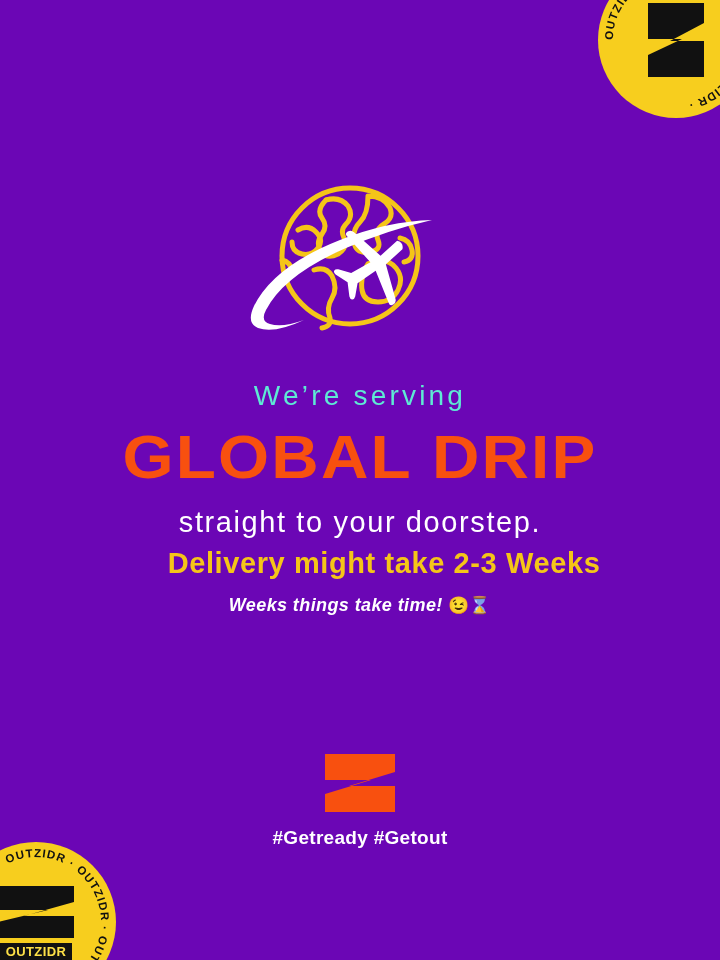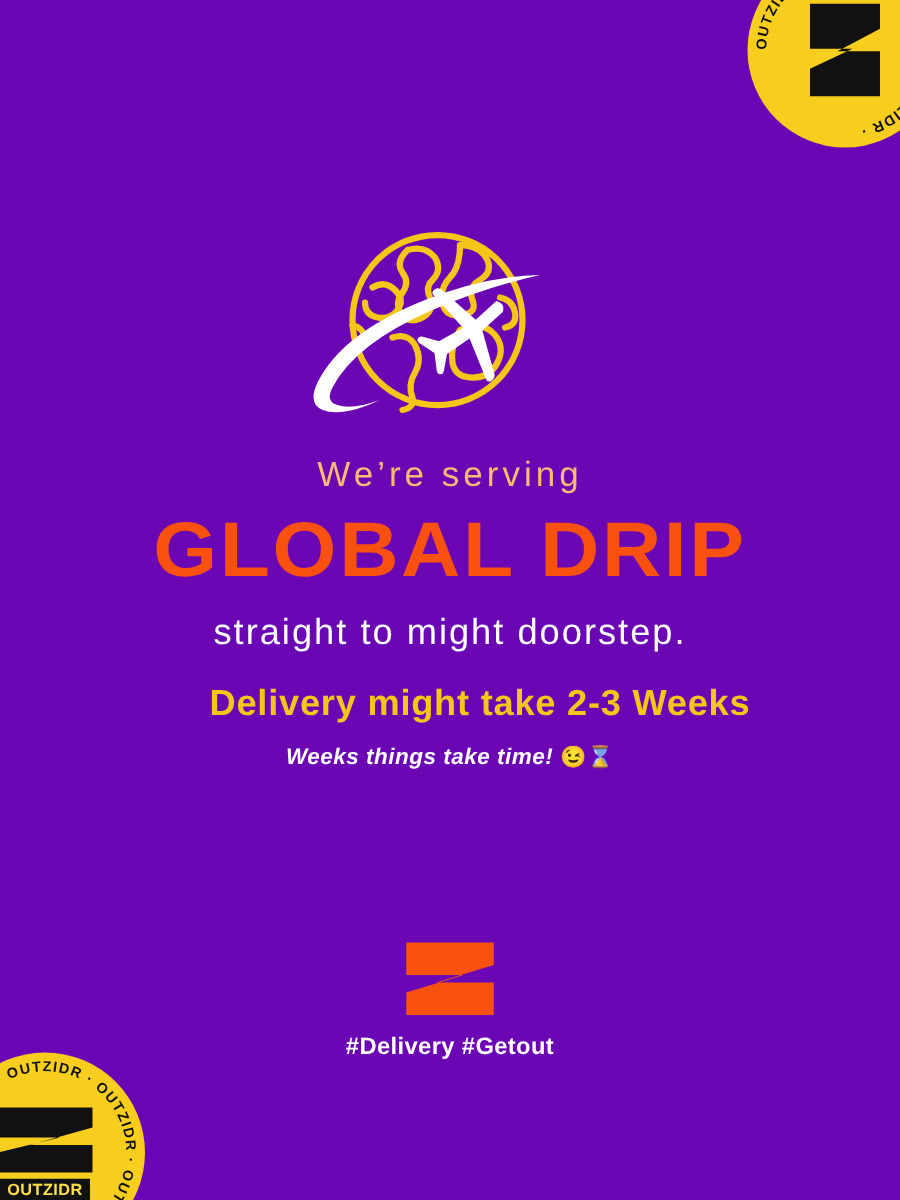--- a/index.html
+++ b/index.html
@@ -81,26 +81,26 @@
 
   
   #copy-block {
     position: absolute;
     left: 0;
     right: 0;
     top: 366px;
     text-align: center;
   }
   #headline-kicker {
-    color: #fdba74;
+    color: #5eead4;
     font-size: 28px;
     font-weight: 400;
     letter-spacing: 3.2px;
     line-height: 1;
-    margin: 0;
+    margin: 16px;
   }
   #headline-main {
     color: #F8500F;
     font-size: 62px;
     font-weight: 700;
     letter-spacing: 2px;
     line-height: 1;
     margin: 16px 0 0 0;
     transform: scaleX(1.06);
     font-stretch: condensed;
@@ -204,36 +204,36 @@
     <path d="M14 128 q20 -40 86 -66 q48 -19 92 -20 q-44 10 -86 28 q-62 27 -80 62 q-6 11 4 14 q12 4 34 -4 q-30 14 -46 8 q-12 -5 -4 -22 z" fill="#FFFFFF"></path>
 
     <g transform="translate(152 66) rotate(-32)" fill="#FFFFFF">
       <path d="M0 -6 q5 -5 10 0 l4 22 l34 10 q4 1 4 5 q0 4 -4 3 l-34 -6 l1 22 l10 9 q2 2 1 4 q-1 2 -4 1 l-13 -6 l-13 6 q-3 1 -4 -1 q-1 -2 1 -4 l10 -9 l1 -22 l-34 6 q-4 1 -4 -3 q0 -4 4 -5 l34 -10 z" transform="rotate(90)"></path>
     </g>
   </svg>
 
   <div id="copy-block">
     <p id="headline-kicker">We’re serving</p>
     <p id="headline-main">GLOBAL DRIP</p>
-    <p id="headline-sub">straight to might doorstep.</p>
+    <p id="headline-sub">straight to your doorstep.</p>
   </div>
 
   <div id="delivery-block">
     <p id="delivery-headline">Delivery might take 2-3 Weeks</p>
     <p id="delivery-note">
       <span>Weeks things take time!</span>
       <span class="emoji">😉</span><span class="emoji">⌛</span>
     </p>
   </div>
 
   <div id="footer-block">
     <svg id="brand-z-logo" width="78" height="62" viewBox="0 0 78 62">
       <polygon points="4,2 74,2 74,20 28,34 74,34 74,60 4,60 4,42 50,28 4,28" fill="#F8500F"></polygon>
     </svg>
-    <div id="hashtags">#Delivery #Getout</div>
+    <div id="hashtags">#Getready #Getout</div>
   </div>
 
   <div class="badge" id="badge-bottom-left">
     <svg class="badge-rim-text" viewBox="0 0 160 160">
       <defs>
         <path id="rim-path-bl" d="M 80,80 m -65,0 a 65,65 0 1,1 130,0 a 65,65 0 1,1 -130,0"></path>
       </defs>
       <text>
         <textPath href="#rim-path-bl" startOffset="0%">OUTZIDR · OUTZIDR · OUTZIDR · OUTZIDR ·</textPath>
       </text>

